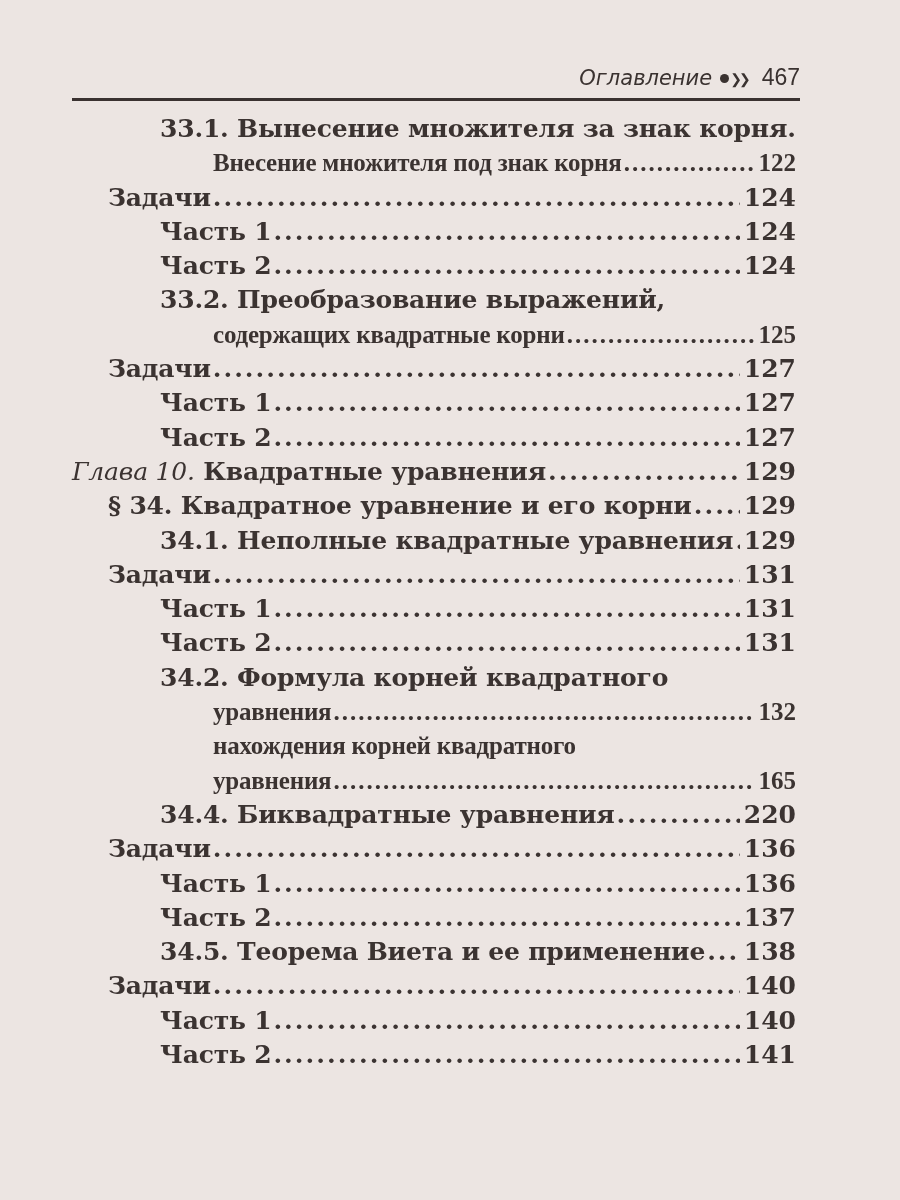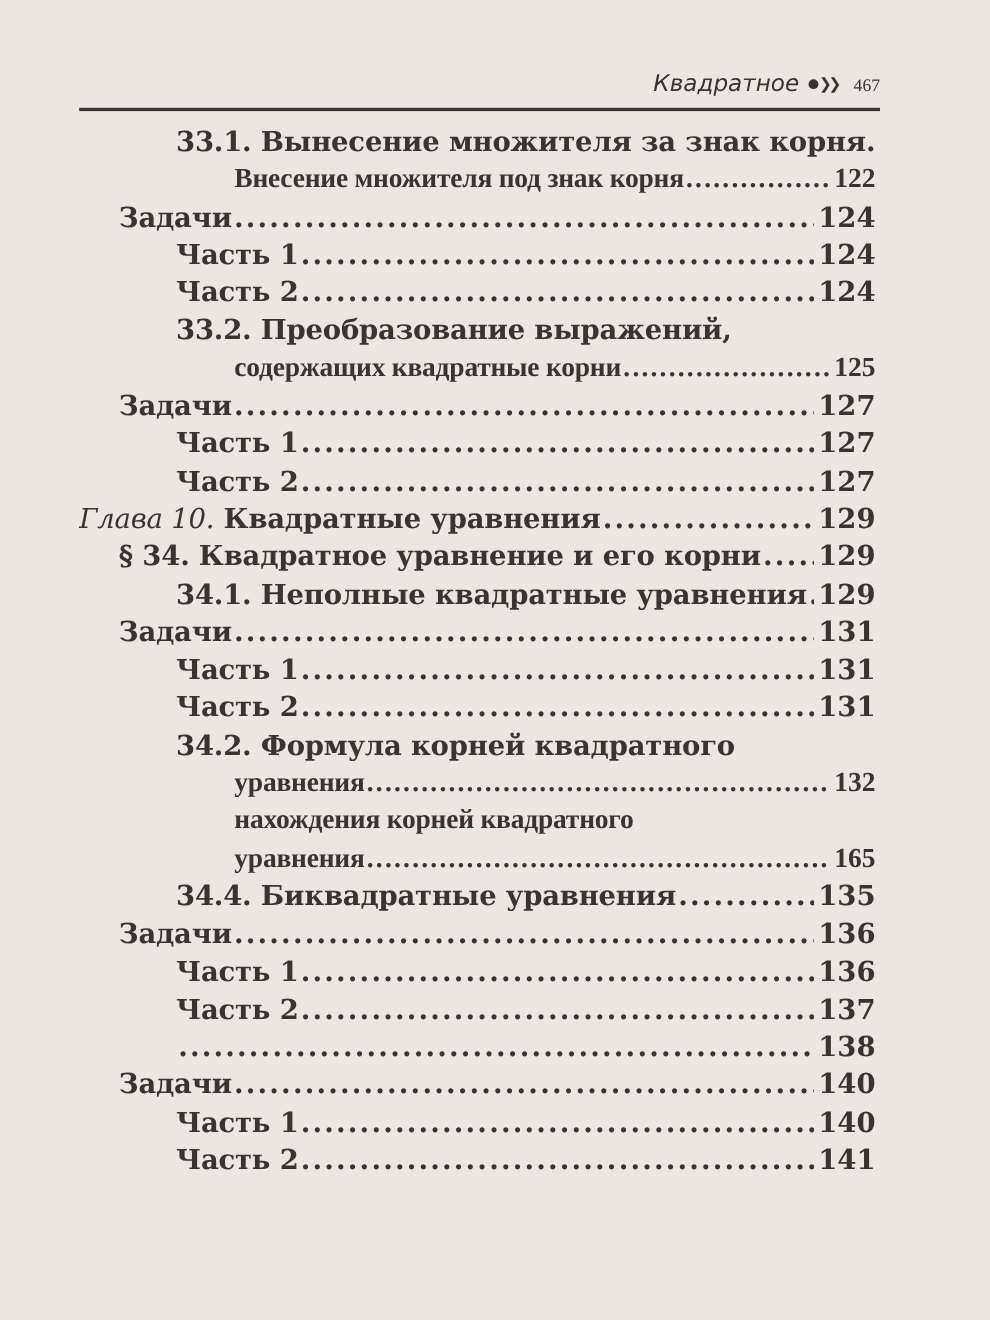--- a/index.html
+++ b/index.html
@@ -52,22 +52,22 @@
     }
     .header-ornament .chev {
       font-family: "DejaVu Sans", sans-serif;
       font-size: 14px;
       font-weight: bold;
       color: #3a3230;
       line-height: 1;
       letter-spacing: -3px;
     }
     .header-page {
-      font-family: Liberation Serif, serif;
-      font-size: 16px;
+      font-family: Liberation Sans, sans-serif;
+      font-size: 23px;
       color: #3a3230;
       margin-left: 6px;
     }
     .toc {
       position: absolute;
       left: 72px;
       top: 112px;
       width: 724px;
     }
     .toc-row {
@@ -111,21 +111,21 @@
     .chapter-prefix {
       font-style: italic;
       font-weight: normal;
     }
   </style>
 </head>
 <body>
 
 <div class="page-header">
   <div class="header-right">
-    <span class="header-title">Квадратное</span>
+    <span class="header-title">Оглавление</span>
     <span class="header-ornament">
       <span class="dot"></span>
       <span class="chev">❯❯</span>
     </span>
     <span class="header-page">467</span>
   </div>
 </div>
 
 <div class="toc" id="toc">
     <div class="toc-row lvl-2">
@@ -257,21 +257,21 @@
       <div class="toc-entry">
         <span class="toc-label"><span>уравнения</span></span>
         <span class="toc-leader"></span>
         <span class="toc-page">165</span>
       </div>
     </div>
     <div class="toc-row lvl-2">
       <div class="toc-entry">
         <span class="toc-label"><span>34.4. Биквадратные уравнения</span></span>
         <span class="toc-leader"></span>
-        <span class="toc-page">135</span>
+        <span class="toc-page">220</span>
       </div>
     </div>
     <div class="toc-row lvl-1">
       <div class="toc-entry">
         <span class="toc-label"><span>Задачи</span></span>
         <span class="toc-leader"></span>
         <span class="toc-page">136</span>
       </div>
     </div>
     <div class="toc-row lvl-2">
@@ -283,20 +283,21 @@
     </div>
     <div class="toc-row lvl-2">
       <div class="toc-entry">
         <span class="toc-label"><span>Часть 2</span></span>
         <span class="toc-leader"></span>
         <span class="toc-page">137</span>
       </div>
     </div>
     <div class="toc-row lvl-2">
       <div class="toc-entry">
+        <span class="toc-label"><span>34.5. Теорема Виета и ее применение</span></span>
         <span class="toc-leader"></span>
         <span class="toc-page">138</span>
       </div>
     </div>
     <div class="toc-row lvl-1">
       <div class="toc-entry">
         <span class="toc-label"><span>Задачи</span></span>
         <span class="toc-leader"></span>
         <span class="toc-page">140</span>
       </div>

